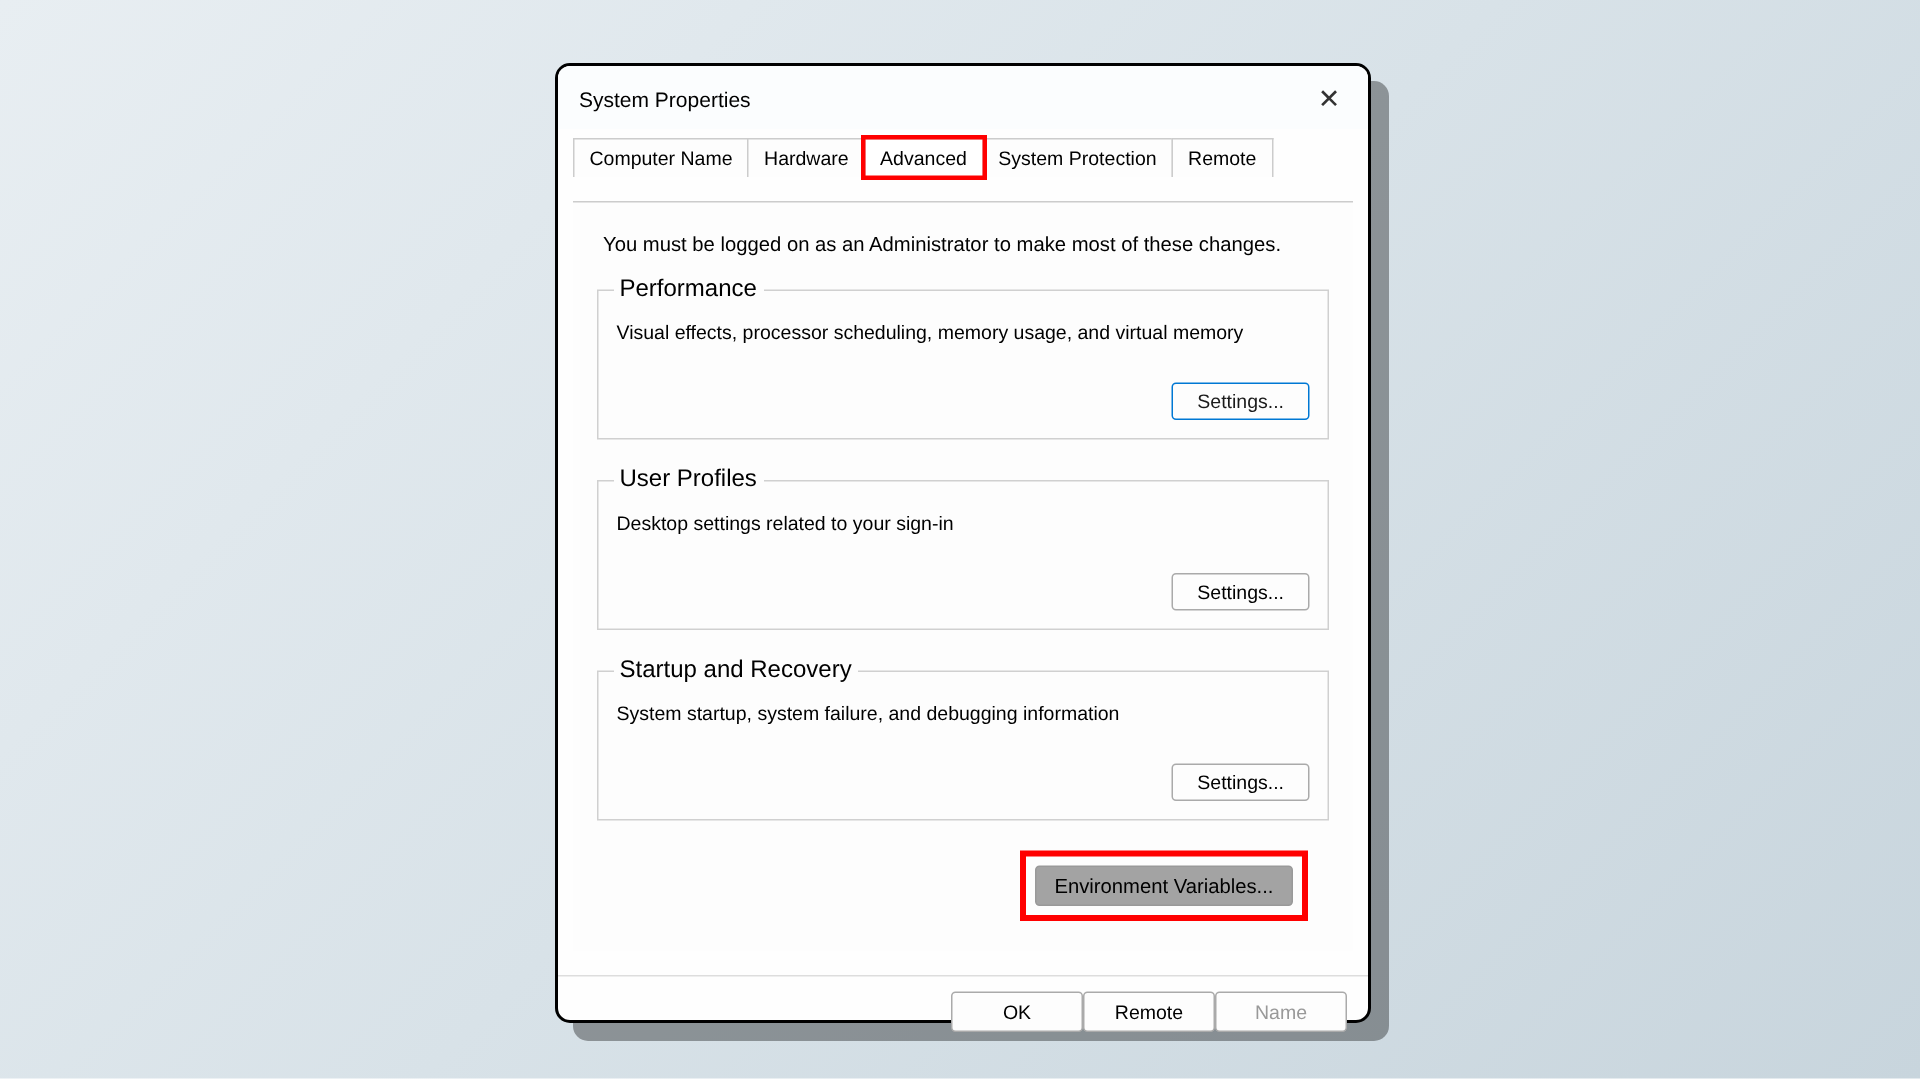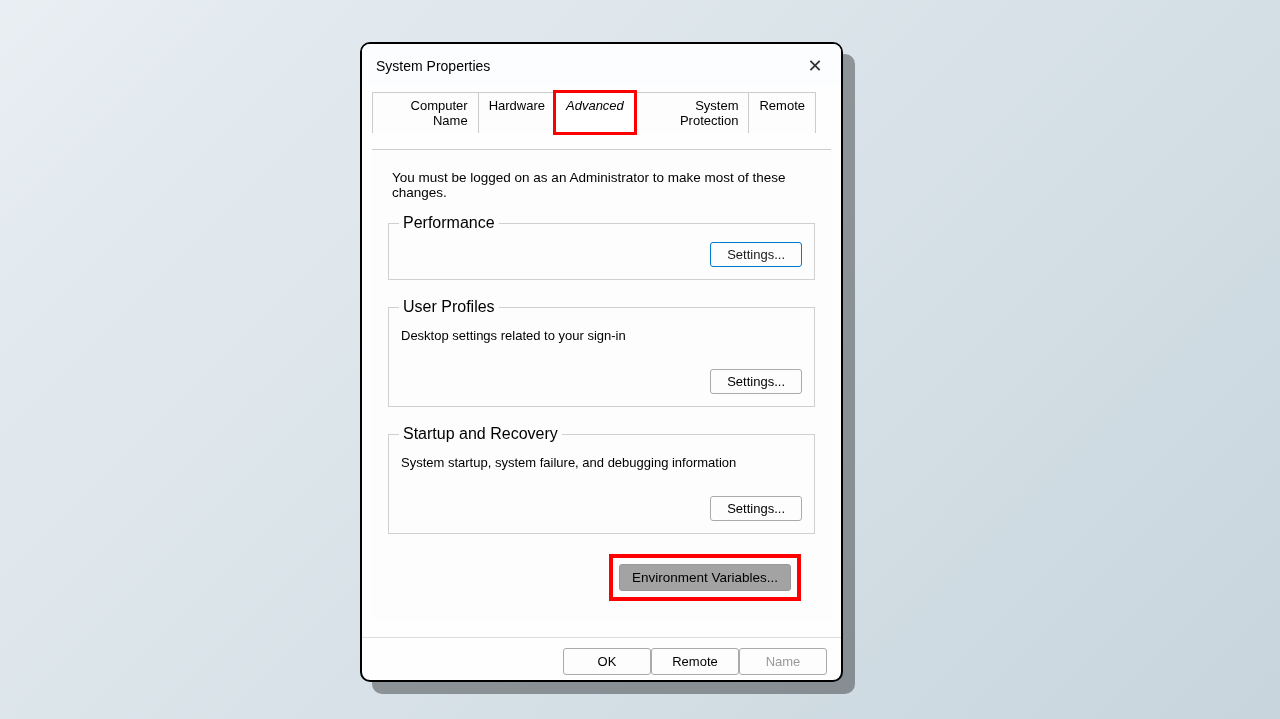--- a/index.html
+++ b/index.html
@@ -9,23 +9,23 @@
       color: #000;
       background: linear-gradient(135deg, #e8eef2 0%, #d8e2e8 50%, #c8d5dd 100%);
       width: 1280px;
       height: 719px;
       position: relative;
       border-radius: 12px;
       overflow: hidden;
     }
     .window {
       position: absolute;
-      left: 360px;
+      left: 370px;
       top: 42px;
-      width: 483px;
+      width: 544px;
       height: 640px;
       background: #fefefe;
       border: 2px solid #000;
       border-radius: 10px;
       box-shadow: 12px 12px 0 rgba(0,0,0,0.35);
       display: flex;
       flex-direction: column;
     }
     .titlebar {
       display: flex;
@@ -61,21 +61,20 @@
     .tab.active {
       background: #fff;
       position: relative;
       z-index: 2;
     }
     .tab-highlight {
       outline: 3px solid #ff0000;
       outline-offset: -1px;
       z-index: 5;
       position: relative;
-      font-style: italic;
     }
     .content {
       flex: 1;
       border-top: 1px solid #ccc;
       margin: 16px 10px;
       padding: 14px 16px 14px 16px;
       background: #fdfdfd;
     }
     .intro {
       font-size: 13.5px;
@@ -158,20 +157,21 @@
     <div class="tab active tab-highlight">Advanced</div>
     <div class="tab">System Protection</div>
     <div class="tab">Remote</div>
   </div>
 
   <div class="content">
     <div class="intro">You must be logged on as an Administrator to make most of these changes.</div>
 
     <fieldset>
       <legend>Performance</legend>
+      <div class="desc">Visual effects, processor scheduling, memory usage, and virtual memory</div>
       <div class="btn-row">
         <button class="btn accent">Settings...</button>
       </div>
     </fieldset>
 
     <fieldset>
       <legend>User Profiles</legend>
       <div class="desc">Desktop settings related to your sign-in</div>
       <div class="btn-row">
         <button class="btn">Settings...</button>

